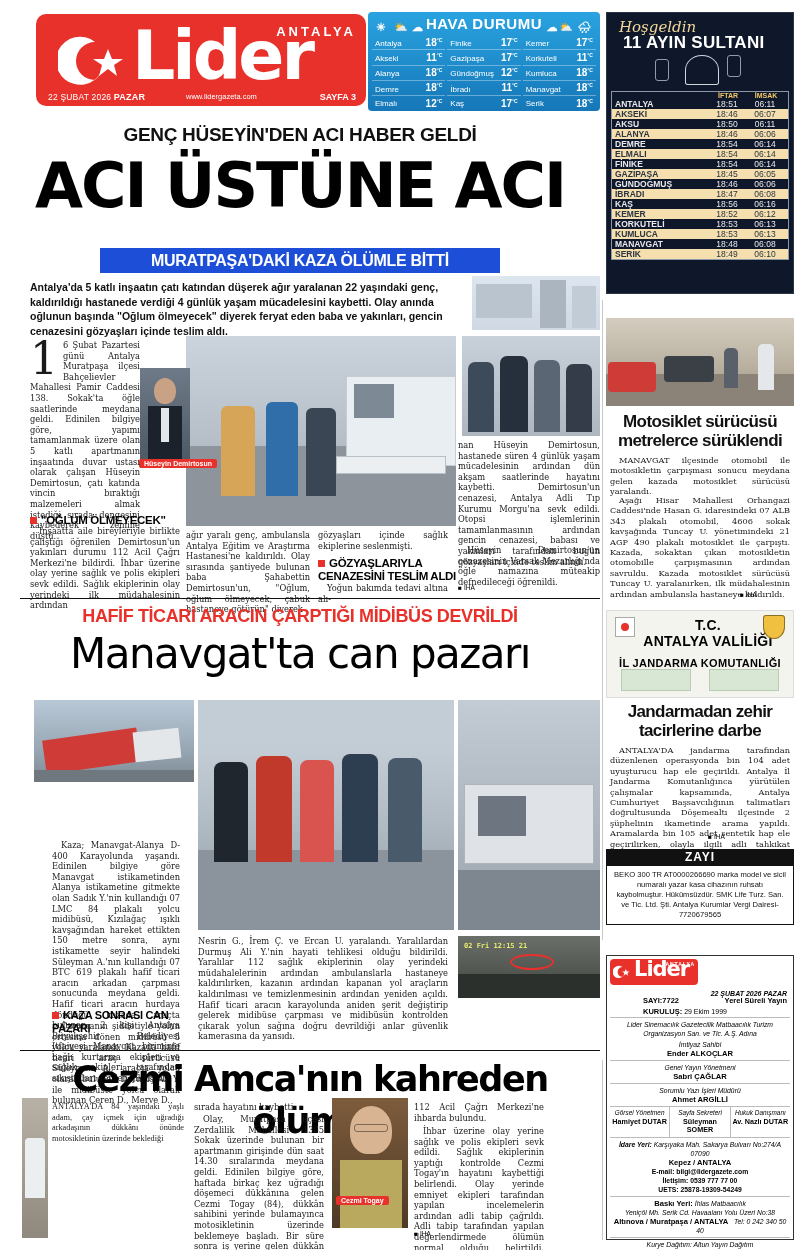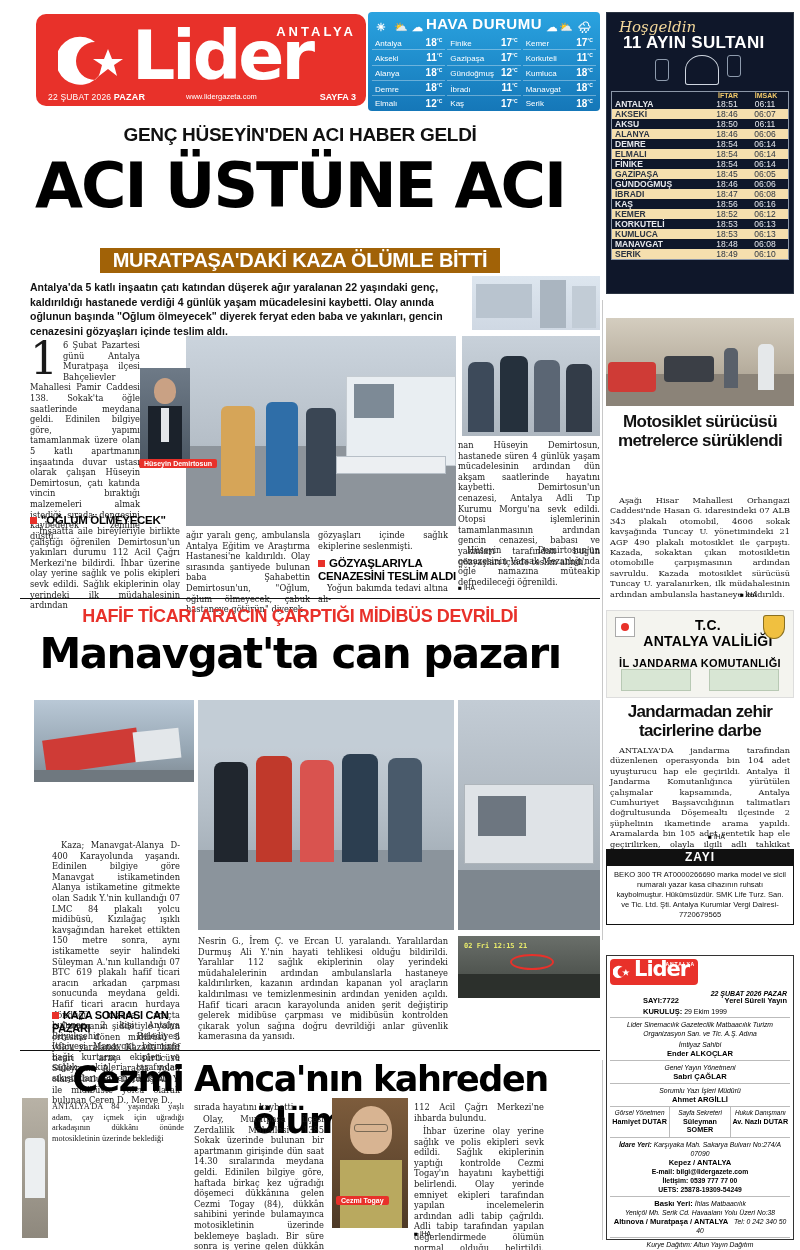--- a/index.html
+++ b/index.html
@@ -95,21 +95,21 @@
     text-align:center; font-weight:bold; font-size:19px; color:#111;
     letter-spacing:-.3px;
   }
   .mega {
     position:absolute; left:0; top:148px; width:600px; text-align:center;
     font-family:"DejaVu Sans", sans-serif; font-weight:bold; font-size:62px;
     color:#000; letter-spacing:-2px; line-height:76px;
   }
   .redbar {
     position:absolute; left:100px; top:248px; width:400px; height:25px;
-    background:#a16207; color:#fff; font-weight:bold; font-size:20px;
+    background:#1d4ed8; color:#fff; font-weight:bold; font-size:16px;
     text-align:center; line-height:25px; letter-spacing:-.3px;
   }
   .lead-sum {
     position:absolute; left:30px; top:280px; width:440px;
     font-size:10.5px; line-height:14.5px; font-weight:bold; color:#111;
   }
 
   
   .ph { position:absolute; overflow:hidden; background:#c9c9c9; }
   .cap {
@@ -136,21 +136,21 @@
   .iha { font-size:6.5px; }
   .iha::before { content:"\25A0"; color:#000; margin-right:2px; }
 
   
   .kicker2 {
     position:absolute; left:0; top:606px; width:600px; text-align:center;
     color:#e8312a; font-weight:bold; font-size:18px; letter-spacing:-.4px;
   }
   .mega2 {
     position:absolute; left:0; top:628px; width:600px; text-align:center;
-    font-family:"DejaVu Sans", sans-serif; font-weight:bold; font-size:42px;
+    font-family:"DejaVu Sans", sans-serif; font-weight:normal; font-size:42px;
     color:#000; letter-spacing:-1.5px; line-height:52px;
   }
 
   
   .sb-title {
     position:absolute; font-family:"Liberation Sans", sans-serif;
     font-weight:bold; font-size:17px; color:#111; line-height:19px;
     letter-spacing:-.6px; text-align:center;
   }
   .sb-body { position:absolute; font-family:"DejaVu Serif", serif;
@@ -504,20 +504,21 @@
 
   <div class="ph" style="left:606px;top:318px;width:188px;height:88px;">
     <div style="position:absolute;inset:0;background:linear-gradient(#d4cdbf 0%, #b9b0a0 55%, #9b9387 100%);"></div>
     <div style="position:absolute;left:0;top:56px;width:100%;height:32px;background:#8b8378;"></div>
     <div style="position:absolute;left:2px;top:44px;width:48px;height:30px;background:#cf3b36;border-radius:4px;"></div>
     <div style="position:absolute;left:58px;top:38px;width:50px;height:26px;background:#3b3f46;border-radius:4px;"></div>
     <div style="position:absolute;left:118px;top:30px;width:14px;height:40px;background:#59606a;border-radius:5px 5px 0 0;"></div>
     <div style="position:absolute;left:152px;top:26px;width:16px;height:46px;background:#e5e8ea;border-radius:5px 5px 0 0;"></div>
   </div>
   <div class="sb-title" style="left:608px;top:412px;width:184px;">Motosiklet sürücüsü metrelerce sürüklendi</div>
+  <div class="sb-body" style="left:610px;top:455px;width:180px;text-indent:9px;">MANAVGAT ilçesinde otomobil ile motosikletin çarpışması sonucu meydana gelen kazada motosiklet sürücüsü yaralandı.</div>
   <div class="sb-body" style="left:610px;top:495px;width:180px;text-indent:9px;">Aşağı Hisar Mahallesi Orhangazi Caddesi'nde Hasan G. idaresindeki 07 ALB 343 plakalı otomobil, 4606 sokak kavşağında Tuncay U. yönetimindeki 21 AGP 490 plakalı motosiklet ile çarpıştı. Kazada, sokaktan çıkan motosikletin otomobille çarpışmasının ardından savruldu. Kazada motosiklet sürücüsü Tuncay U. yaralanırken, ilk müdahalesinin ardından ambulansla hastaneye kaldırıldı.</div>
   <div class="iha" style="position:absolute;left:740px;top:591px;">İHA</div>
 
   <div class="valilik">
     <div style="position:absolute;left:8px;top:6px;width:20px;height:20px;border:1px solid #aaa;background:#fff;">
       <div style="width:8px;height:8px;background:#e8312a;margin:5px auto;border-radius:50%;"></div>
     </div>
     <div style="position:absolute;right:8px;top:4px;width:22px;height:24px;background:#f0c040;border:1px solid #8a7020;border-radius:3px 3px 50% 50%;"></div>
     <div class="val-t1">T.C.</div>
     <div class="val-t1">ANTALYA VALİLİĞİ</div>

